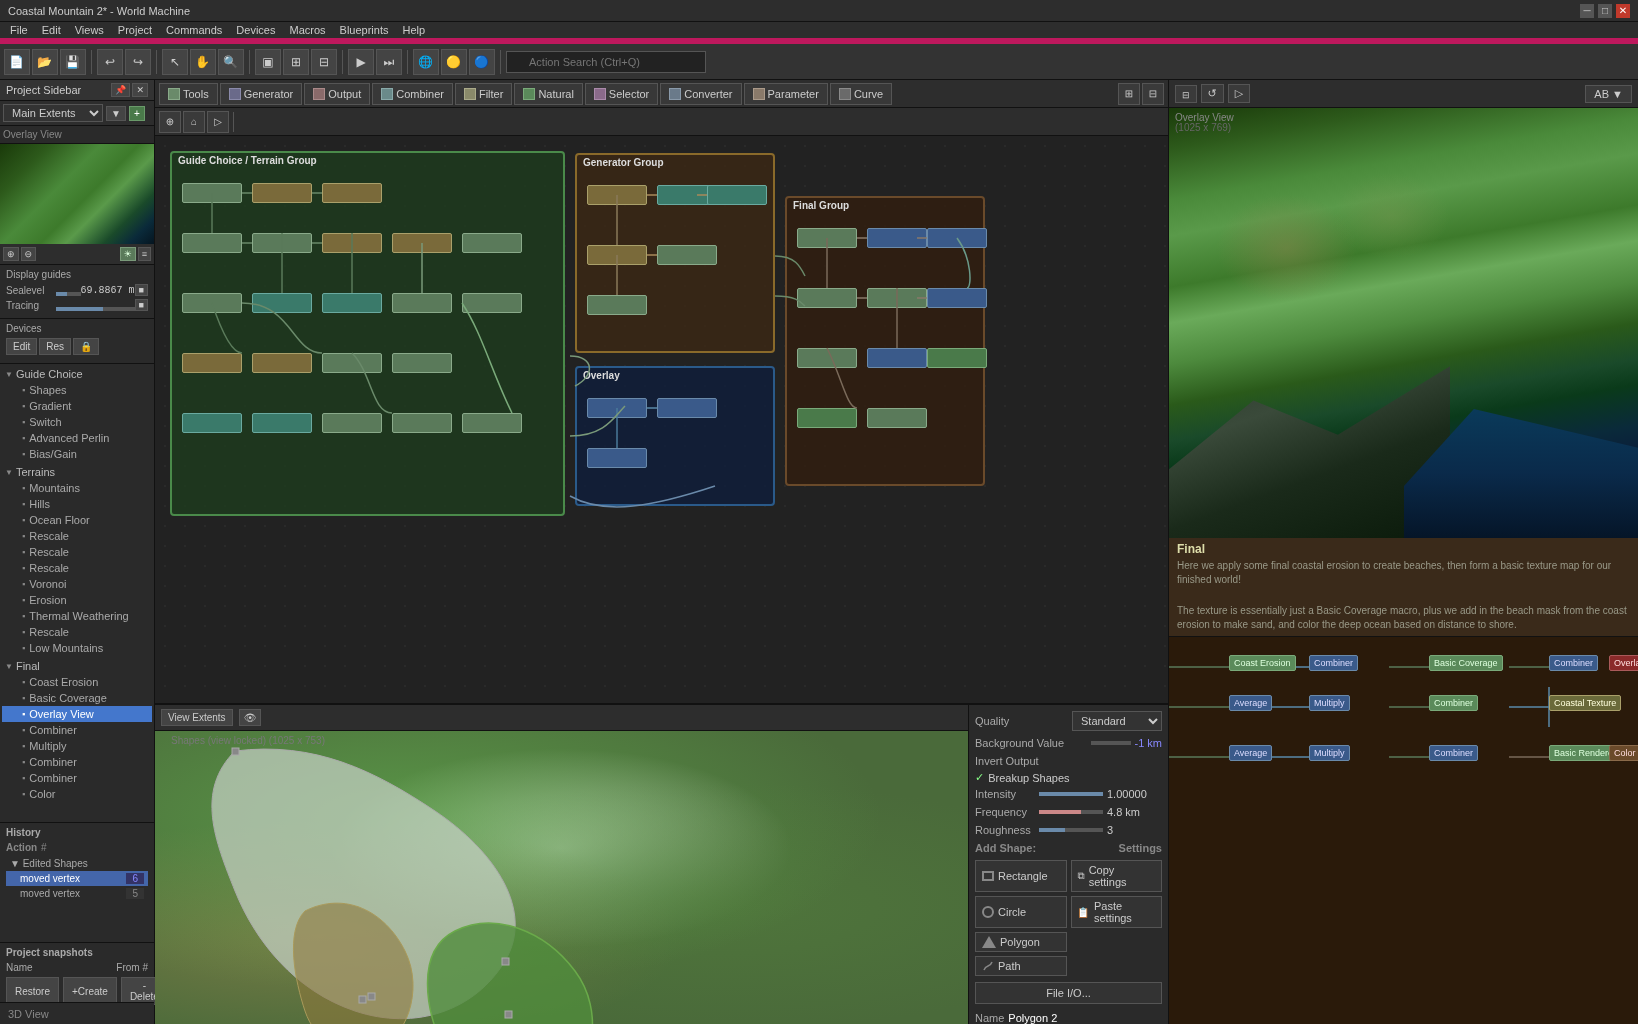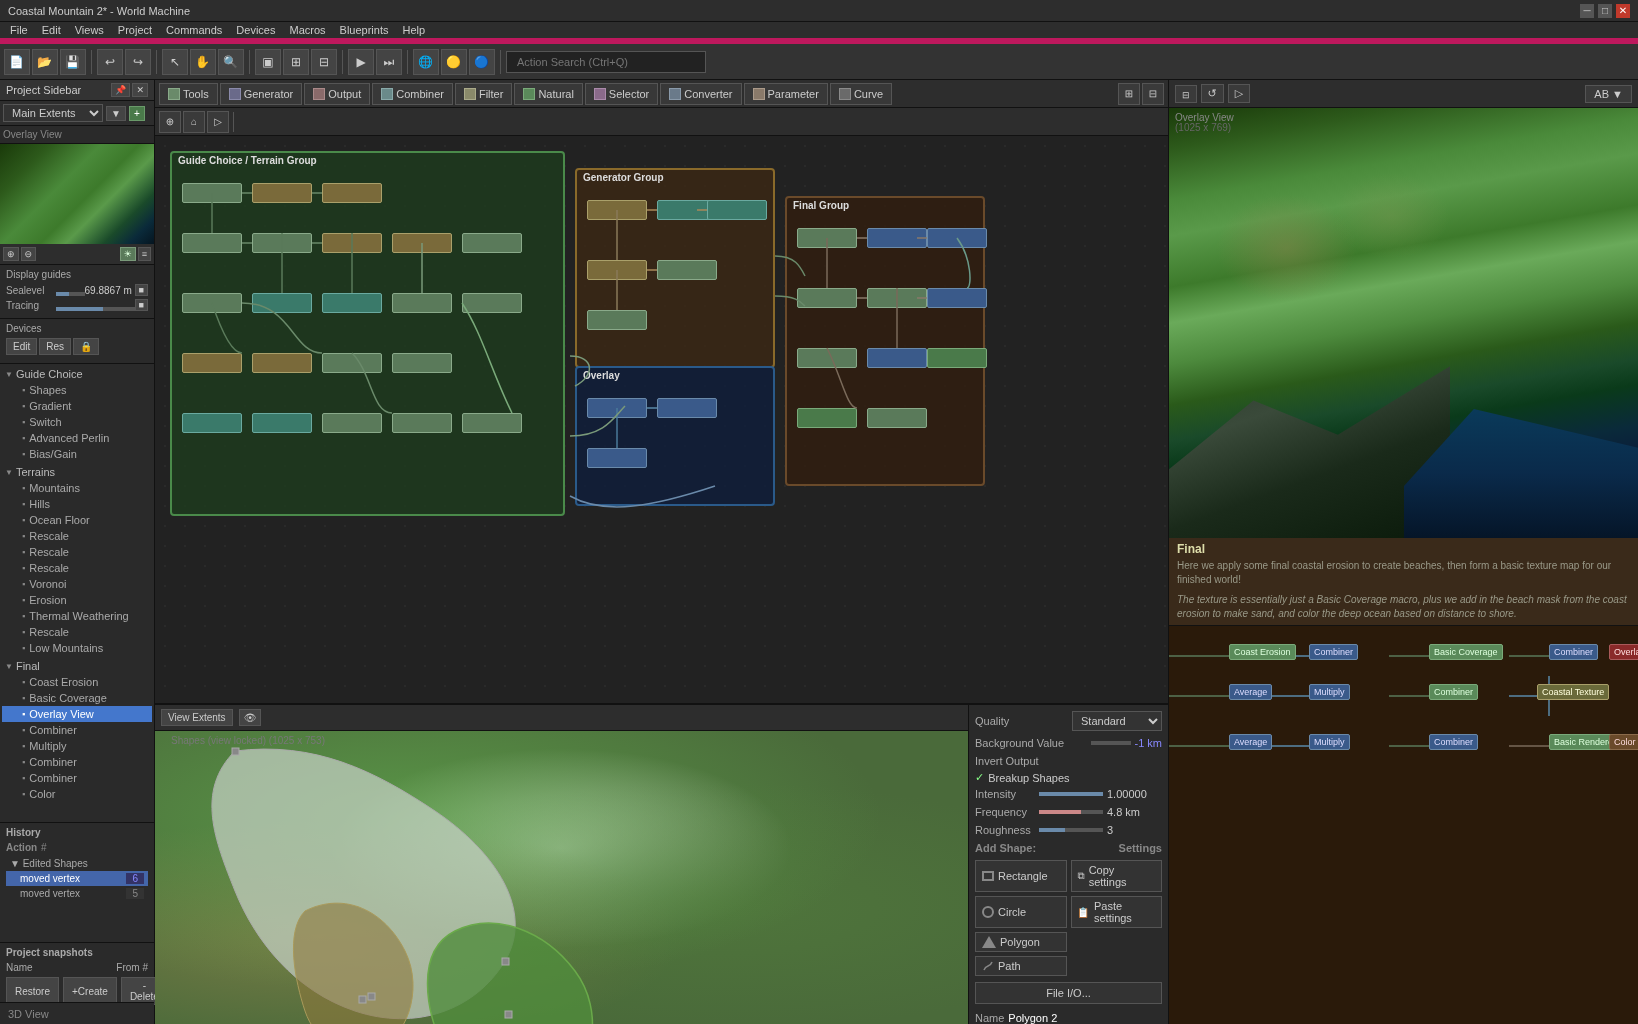--- a/index.html
+++ b/index.html
@@ -14,35 +14,35 @@
     #titlebar .ctrl-btn.close { background: #c0392b; color: #fff; }
 
     
     #menubar { background: #2d2d2d; height: 22px; display: flex; align-items: center; padding: 0 4px; border-bottom: 6px solid #be185d; gap: 2px; }
     #menubar span { padding: 2px 6px; cursor: pointer; color: #ccc; font-size: 11px; }
 
     
     #toolbar { background: #333; height: 36px; display: flex; align-items: center; padding: 0 4px; border-bottom: 1px solid #111; gap: 2px; }
     .tb-btn { background: #444; border: 1px solid #555; width: 26px; height: 26px; display: flex; align-items: center; justify-content: center; cursor: pointer; font-size: 12px; color: #ccc; }
     .tb-sep { width: 1px; height: 24px; background: #555; margin: 0 3px; }
-    #action-search { background: #222; border: 1px solid #555; color: #ccc; padding: 2px 10px; width: 200px; height: 22px; font-size: 11px; }
+    #action-search { background: #222; border: 1px solid #555; color: #ccc; padding: 2px 22px; width: 200px; height: 22px; font-size: 11px; }
 
     
     #main { display: flex; height: calc(1024px - 80px); }
 
     
     #sidebar { width: 155px; background: #2a2a2a; border-right: 1px solid #111; display: flex; flex-direction: column; flex-shrink: 0; }
     #sidebar-header { background: #333; padding: 3px 6px; font-size: 11px; display: flex; align-items: center; justify-content: space-between; border-bottom: 1px solid #111; }
     #sidebar-preview { height: 100px; background: #1a1a1a; position: relative; overflow: hidden; }
     .preview-img { width: 100%; height: 100%; background: linear-gradient(135deg, #2d5a1b 0%, #3d7a2b 30%, #4a6b3d 50%, #2a4a1a 70%, #1a3a0a 100%); }
     #display-guides { padding: 4px 6px; border-bottom: 1px solid #111; }
     #display-guides .label { color: #aaa; font-size: 10px; margin-bottom: 4px; }
     .guide-row { display: flex; align-items: flex-end; margin-bottom: 3px; font-size: 10px; }
     .guide-row label { color: #aaa; width: 50px; }
-    .guide-val { color: #ccc; font-size: 10px; min-width: 50px; }
+    .guide-val { color: #ccc; font-size: 10px; min-width: 50px; font-family: Liberation Mono, monospace; }
     #devices-section { padding: 4px 6px; border-bottom: 1px solid #111; }
     #devices-section .label { color: #aaa; font-size: 10px; margin-bottom: 4px; }
     .dev-btns { display: flex; gap: 2px; margin-bottom: 4px; }
     .dev-btn { background: #444; border: 1px solid #555; padding: 2px 6px; cursor: pointer; font-size: 10px; color: #ccc; }
     #tree { flex: 1; overflow-y: auto; padding: 2px; }
     .tree-group { margin-bottom: 2px; }
     .tree-group-header { display: flex; align-items: center; gap: 3px; padding: 2px 3px; cursor: pointer; color: #bbb; font-size: 11px; }
     .tree-item { padding: 2px 6px 2px 20px; cursor: pointer; color: #aaa; font-size: 11px; display: flex; align-items: center; gap: 4px; }
     .tree-item.active { background: #4477cc; color: #fff; }
     .tri { color: #888; font-size: 8px; }
@@ -454,21 +454,21 @@
             <line x1="110" y1="80" x2="110" y2="140" stroke="#5a7a5a" stroke-width="1.5"></line>
             <line x1="180" y1="80" x2="180" y2="140" stroke="#5a7a5a" stroke-width="1.5"></line>
             <line x1="250" y1="90" x2="250" y2="140" stroke="#7a9a7a" stroke-width="1.5"></line>
             <path d="M 70,150 C 120,150 120,200 150,200" stroke="#6a8a6a" stroke-width="1.5" fill="none"></path>
             <path d="M 180,200 C 200,220 200,260 220,260" stroke="#6a8a6a" stroke-width="1.5" fill="none"></path>
             <path d="M 40,150 C 50,180 60,200 70,200" stroke="#5a7a5a" stroke-width="1.5" fill="none"></path>
             <path d="M 290,150 C 310,180 320,220 340,260" stroke="#7aaa7a" stroke-width="1.5" fill="none"></path>
           </svg>
         </div>
 
-        <div class="node-group orange" style="left:420px;top:32px;width:200px;height:200px;">
+        <div class="node-group orange" style="left:420px;top:17px;width:200px;height:200px;">
           <div class="node-group-title">Generator Group</div>
           <div class="mini-node orange" style="left:10px;top:30px;"></div>
           <div class="mini-node teal" style="left:80px;top:30px;"></div>
           <div class="mini-node teal" style="left:130px;top:30px;"></div>
           <div class="mini-node orange" style="left:10px;top:90px;"></div>
           <div class="mini-node" style="left:80px;top:90px;"></div>
           <div class="mini-node" style="left:10px;top:140px;"></div>
           <svg style="position:absolute;top:0;left:0;width:100%;height:100%;pointer-events:none;">
             <line x1="70" y1="40" x2="80" y2="40" stroke="#aa8a5a" stroke-width="1.5"></line>
             <line x1="120" y1="40" x2="130" y2="40" stroke="#aa8a5a" stroke-width="1.5"></line>
@@ -716,21 +716,21 @@
             background:radial-gradient(ellipse, rgba(120,150,80,0.4) 0%, transparent 70%);
             "></div>
         </div>
       </div>
     </div>
 
     <div id="bottom-right">
       <div class="final-header">
         <div class="final-title">Final</div>
         <div class="final-desc">Here we apply some final coastal erosion to create beaches, then form a basic texture map for our finished world!</div>
-        <div class="final-desc" style="margin-top:6px;font-style:italic;">The texture is essentially just a Basic Coverage macro, plus we add in the beach mask from the coast erosion to make sand, and color the deep ocean based on distance to shore.</div>
+        <div class="final-desc" style="margin-top:17px;">The texture is essentially just a Basic Coverage macro, plus we add in the beach mask from the coast erosion to make sand, and color the deep ocean based on distance to shore.</div>
       </div>
       <div class="final-nodes-canvas" style="position:relative;">
 
         <svg style="position:absolute;top:0;left:0;width:100%;height:100%;pointer-events:none;">
 
           <line x1="0" y1="30" x2="60" y2="30" stroke="#5a7a5a" stroke-width="1.5"></line>
           <line x1="0" y1="70" x2="60" y2="70" stroke="#5a7a5a" stroke-width="1.5"></line>
           <line x1="100" y1="30" x2="140" y2="30" stroke="#5a8aaa" stroke-width="1.5"></line>
           <line x1="100" y1="70" x2="140" y2="70" stroke="#5a8aaa" stroke-width="1.5"></line>
           <line x1="220" y1="30" x2="260" y2="30" stroke="#5a7a5a" stroke-width="1.5"></line>
@@ -749,21 +749,21 @@
 
         <div class="fn" style="left:60px;top:18px;">Coast Erosion</div>
         <div class="fn blue" style="left:140px;top:18px;">Combiner</div>
         <div class="fn" style="left:260px;top:18px;">Basic Coverage</div>
         <div class="fn blue" style="left:380px;top:18px;">Combiner</div>
         <div class="fn red" style="left:440px;top:18px;">Overlay View</div>
 
         <div class="fn blue" style="left:60px;top:58px;">Average</div>
         <div class="fn blue" style="left:140px;top:58px;">Multiply</div>
         <div class="fn" style="left:260px;top:58px;">Combiner</div>
-        <div class="fn olive" style="left:368px;top:58px;">Coastal Texture</div>
+        <div class="fn olive" style="left:380px;top:58px;">Coastal Texture</div>
 
         <div class="fn blue" style="left:60px;top:108px;">Average</div>
         <div class="fn blue" style="left:140px;top:108px;">Multiply</div>
         <div class="fn blue" style="left:260px;top:108px;">Combiner</div>
         <div class="fn" style="left:380px;top:108px;">Basic Renderer</div>
         <div class="fn brown" style="left:440px;top:108px;">Color</div>
       </div>
     </div>
   </div>
 

